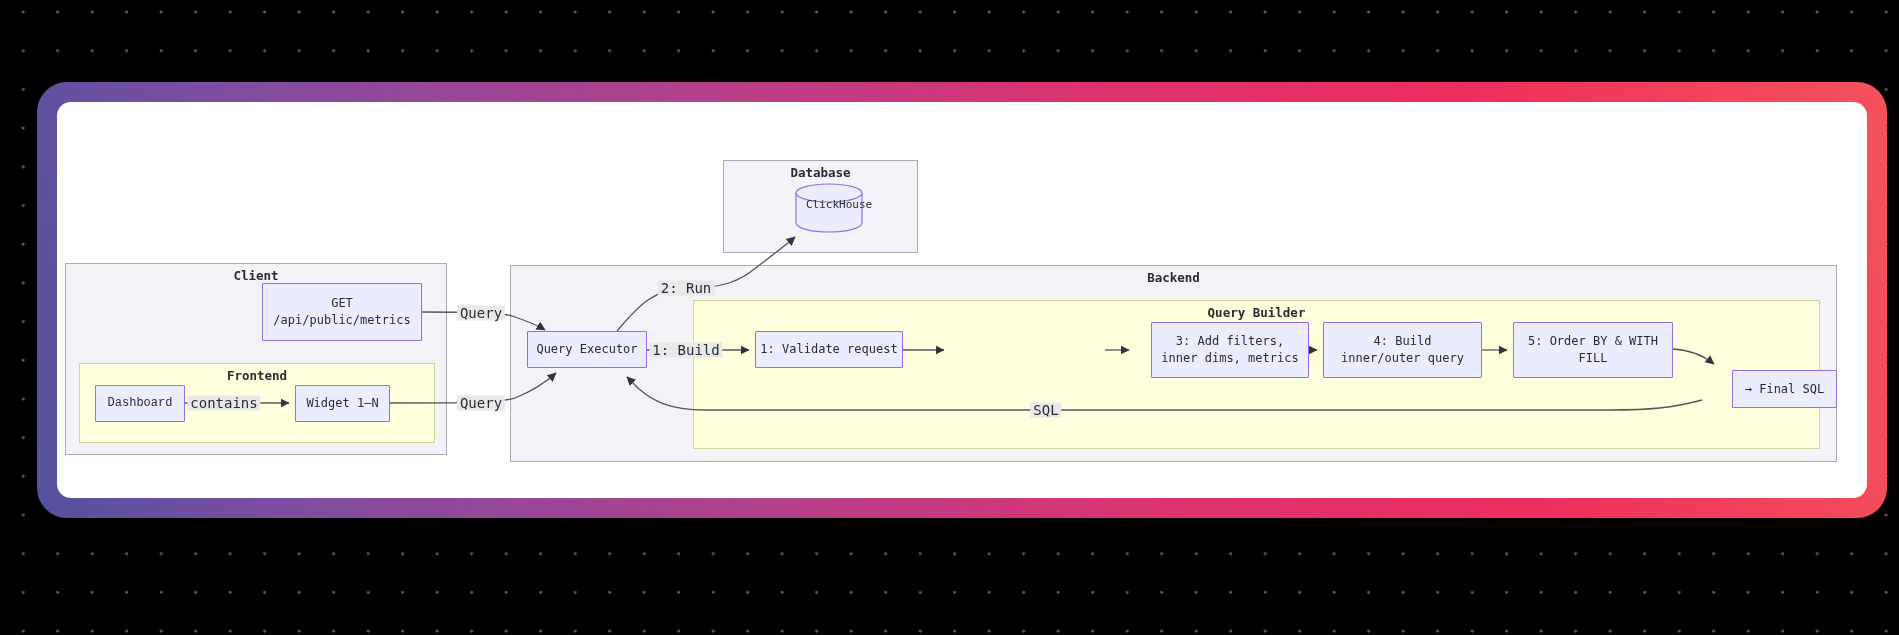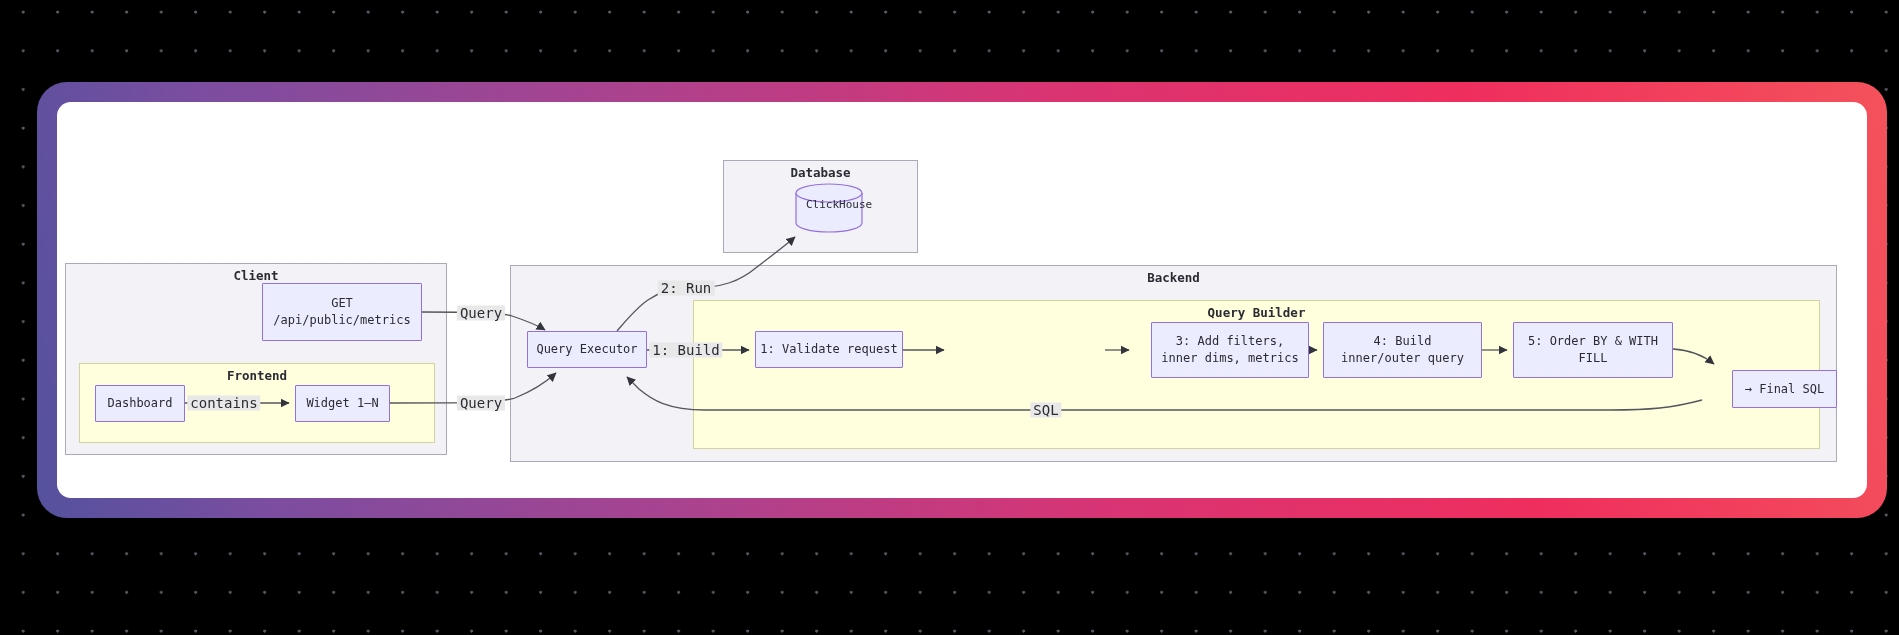--- a/index.html
+++ b/index.html
@@ -101,21 +101,21 @@
       <path d="M 1482 350 L 1507 350" marker-end="url(#arr)"></path>
       <path d="M 1673 349 C 1692 350, 1704 356, 1714 364" marker-end="url(#arr)"></path>
       <path d="M 1702 400 C 1672 408, 1650 410, 1610 410 L 705 410 C 668 410, 652 400, 639 389 C 634 384, 630 380, 627 377" marker-end="url(#arr)"></path>
     </g>
   </svg>
 
   <div class="node" style="left:262px;top:283px;width:160px;height:58px;">
     <span>GET</span>
     <span>/api/public/metrics</span>
   </div>
-  <div class="node" style="left:95px;top:385px;width:90px;height:37px;">
+  <div class="node" style="left:95px;top:385px;width:90px;height:37px;font-family:Liberation Mono, monospace;">
     <span>Dashboard</span>
   </div>
   <div class="node" style="left:295px;top:385px;width:95px;height:37px;text-align:center;">
     <span>Widget 1–N</span>
   </div>
   <div class="node" style="left:527px;top:331px;width:120px;height:37px;">
     <span>Query Executor</span>
   </div>
   <div class="node" style="left:755px;top:331px;width:148px;height:37px;">
     <span>1: Validate request</span>

